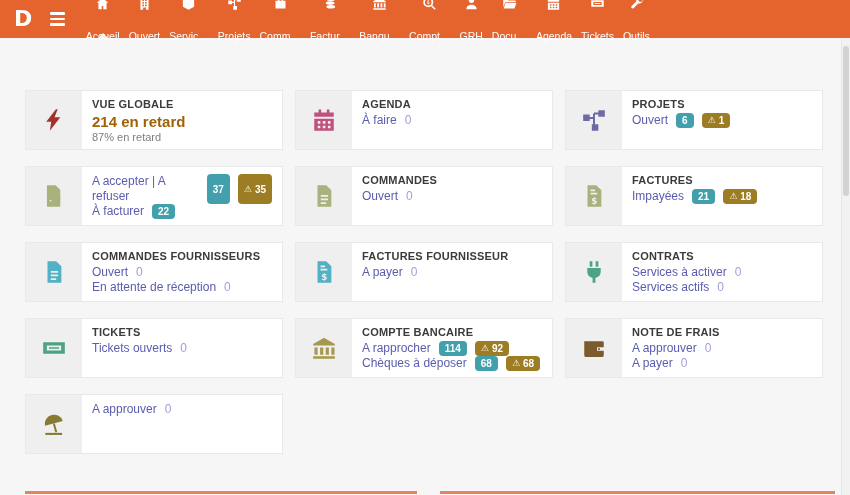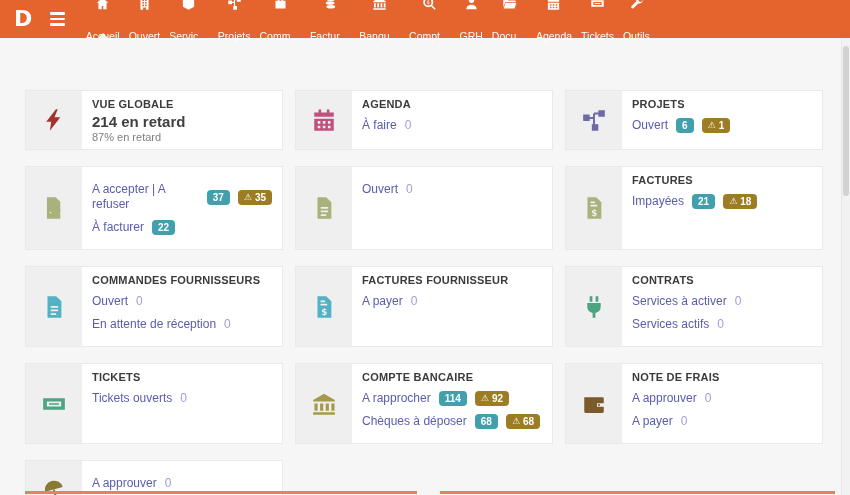--- a/index.html
+++ b/index.html
@@ -36,31 +36,31 @@
   .card{
     background:#fff;border:1px solid #e9e9e9;display:flex;min-height:60px;
     box-sizing:border-box;
   }
   .card-icon{
     flex:0 0 56px;background:#efefef;display:flex;align-items:center;justify-content:center;
   }
   .card-icon svg{width:26px;height:26px;}
   .card-body{flex:1;padding:7px 10px 6px;}
   .card-title{font-size:11px;font-weight:bold;color:#3b3b3b;margin-bottom:3px;letter-spacing:.2px;}
-  .card-line{display:flex;align-items:center;gap:8px;margin:8px 0;line-height:15px;}
+  .card-line{display:flex;gap:8px;margin:0 0;line-height:15px;}
   .card-link{font-size:12px;color:#5a5cae;text-decoration:none;cursor:pointer;}
   .count{font-size:12px;color:#9e9ed6;}
   .badge{
     display:inline-flex;align-items:center;border-radius:4px;color:#fff;
     font-size:10px;font-weight:bold;padding:1px 6px;line-height:13px;cursor:pointer;
   }
   .badge-count{background:#42a0ac;}
   .badge-late{background:#9c7d23;gap:3px;}
   .warn{font-size:9px;font-weight:normal;font-family:"DejaVu Sans",sans-serif;}
-  .big{font-size:15px;font-weight:bold;color:#404040;margin:2px 0 1px;}
+  .big{font-size:15px;font-weight:bold;color:#a16207;margin:2px 0 1px;}
   .sub{font-size:11px;color:#7f7f7f;}
   
   .ic-red{fill:#a2322a}.ic-pink{fill:#c0507c}.ic-purple{fill:#6d6ba6}
   .ic-olive{fill:#a9b17d}.ic-teal{fill:#52b1c5}.ic-green{fill:#4ca482}
   .ic-khaki{fill:#a6984e}.ic-brown{fill:#7b5b2c}.ic-dkkhaki{fill:#887a33}
   
   .bbar{position:absolute;height:3px;background:#e2845c;bottom:1px;}
   .bbar-left{left:25px;width:392px;}
   .bbar-right{left:440px;width:395px;}
   
@@ -241,20 +241,21 @@
         </div>
       </div>
 
       <div class="card">
         <div class="card-icon">
             <svg class="ic-olive" viewBox="0 0 24 24">
               <path fill-rule="evenodd" d="M6 2h8l4.8 4.8V22H6Zm3 9h6.8v1.6H9Zm0 3.4h6.8V16H9Zm0 3.4h5v1.6H9Z"></path>
             </svg>
           </div>
         <div class="card-body">
+          <div class="card-title">COMMANDES</div>
           <div class="card-line">
               <a class="card-link">Ouvert</a>
               <span class="count">0</span>
             </div>
         </div>
       </div>
 
       <div class="card">
         <div class="card-icon">
             <svg class="ic-olive" viewBox="0 0 24 24">

